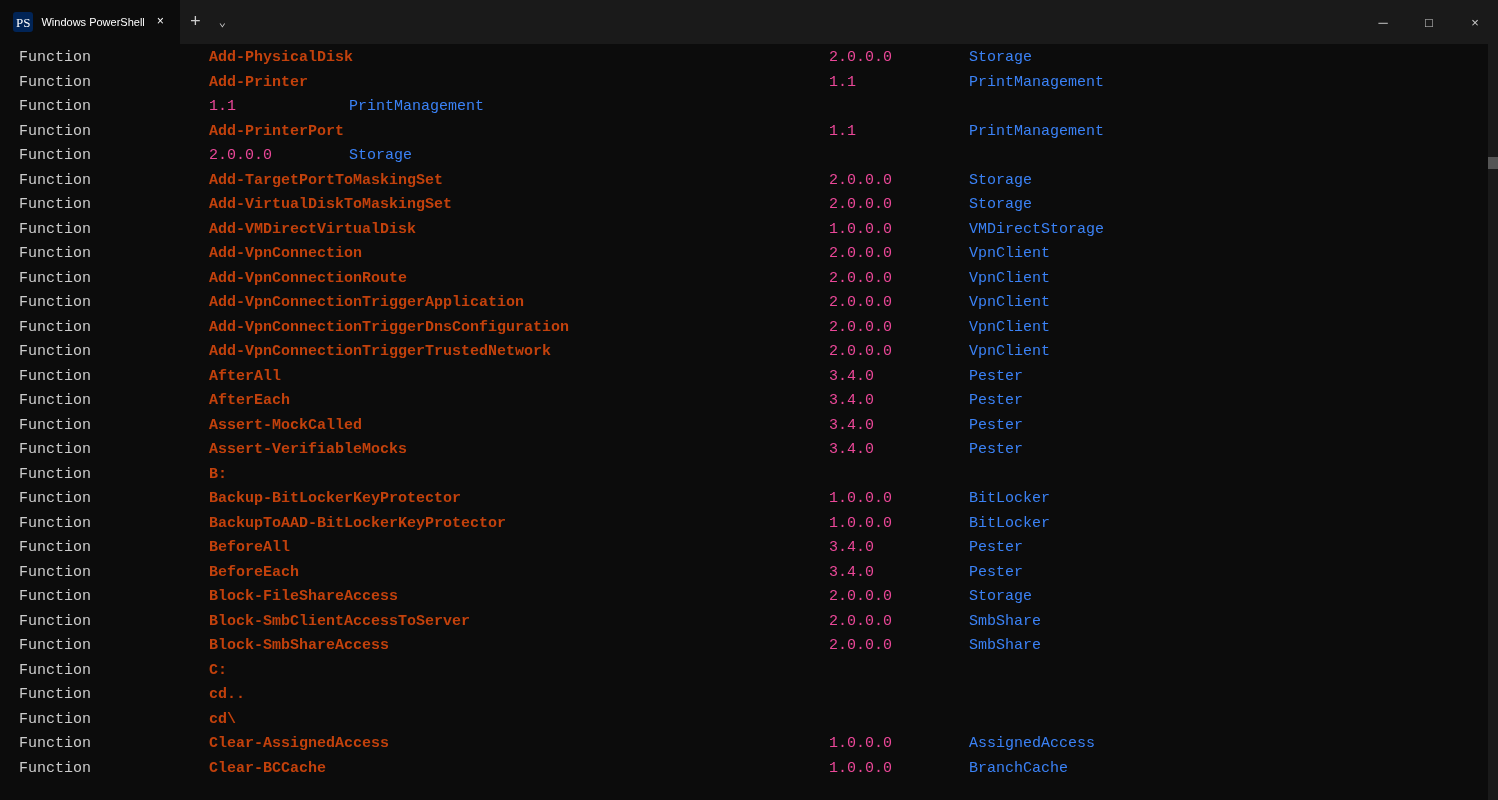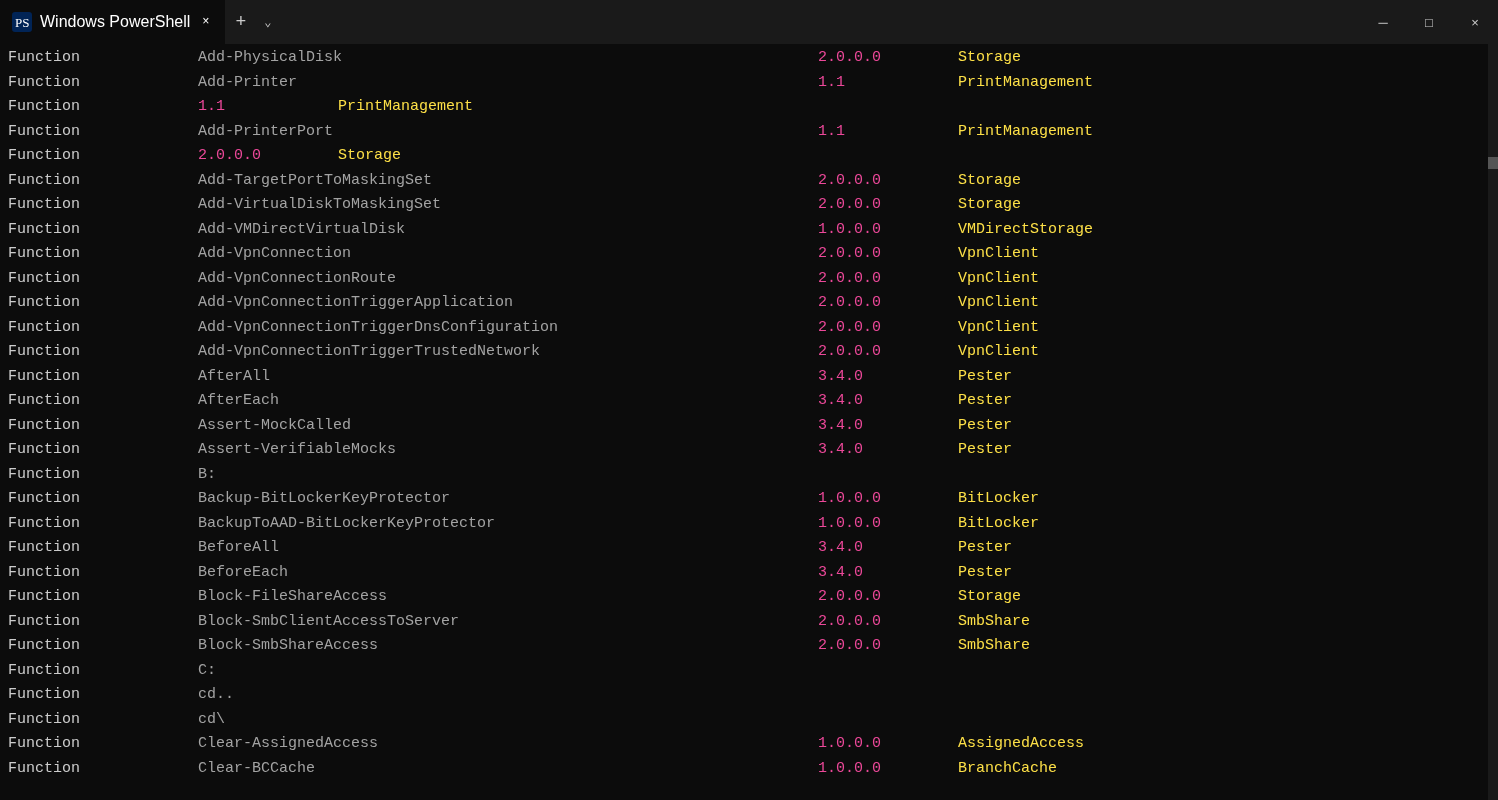--- a/index.html
+++ b/index.html
@@ -44,21 +44,21 @@
       justify-content: flex-end;
     }
 
     .tab-icon {
       width: 20px;
       height: 20px;
     }
 
     .tab-title {
       color: #ffffff;
-      font-size: 16px;
+      font-size: 11px;
       font-family: 'Segoe UI', sans-serif;
     }
 
     .tab-close {
       color: #ffffff;
       font-size: 12px;
       cursor: pointer;
       padding: 2px 4px;
       border-radius: 4px;
     }
@@ -104,44 +104,46 @@
     
     .terminal {
       background: #0c0c0c;
       color: #cccccc;
       font-size: 15px;
       line-height: 24.5px;
       padding: 2px 8px;
       height: calc(800px - 44px);
       overflow: hidden;
       position: relative;
+      margin-left: 11px;
     }
 
     .row {
       display: flex;
       white-space: pre;
     }
 
     .col-type {
       width: 190px;
       color: #cccccc;
     }
 
     .col-name {
       width: 620px;
-      color: #a3a3a3;
+      color: #c2410c;
+      font-weight: bold;
     }
 
     .col-version {
       width: 140px;
       color: #ec4899;
     }
 
     .col-module {
-      color: #fde047;
+      color: #3b82f6;
     }
 
     
     .scrollbar {
       position: absolute;
       right: 0;
       top: 0;
       width: 10px;
       height: 100%;
       background: #1a1a1a;

